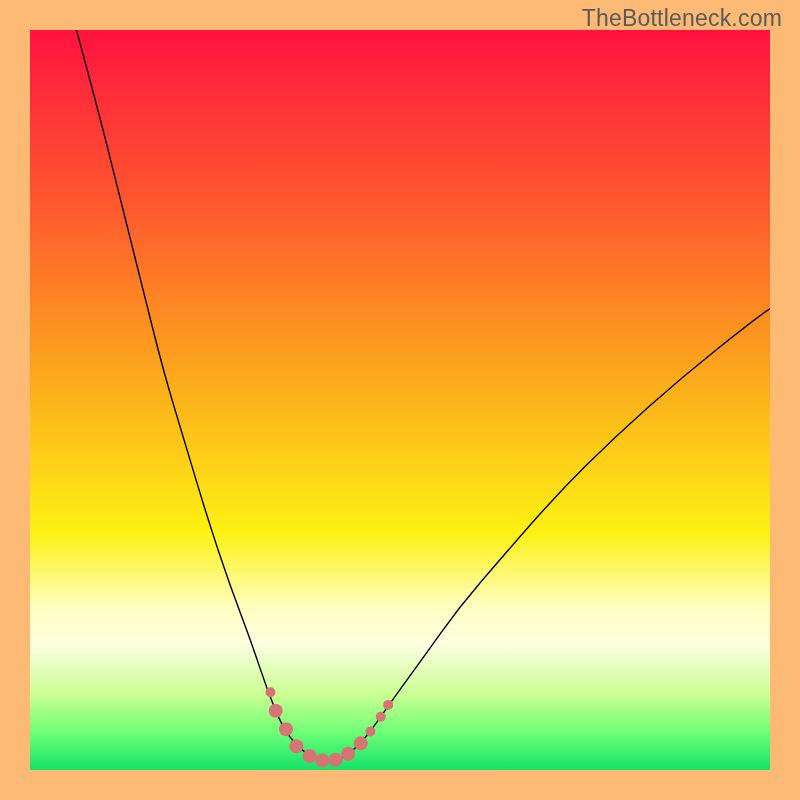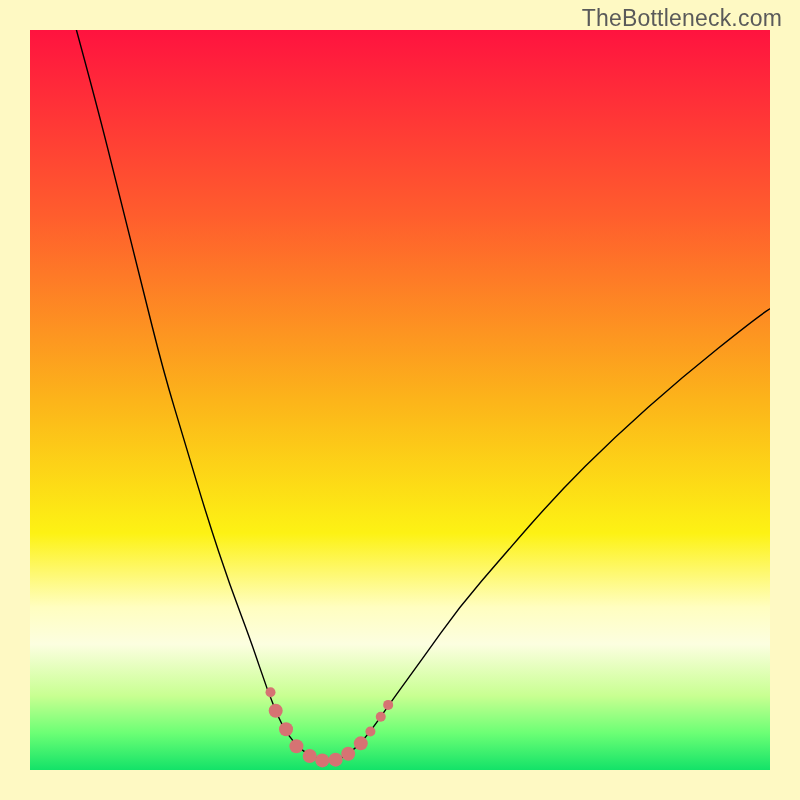--- a/index.html
+++ b/index.html
@@ -7,21 +7,21 @@
     padding: 0;
     width: 800px;
     height: 800px;
     overflow: hidden;
     font-family: Arial, Helvetica, sans-serif;
   }
   .frame {
     position: relative;
     width: 800px;
     height: 800px;
-    background: #fef9c3;
+    background: #fdba74;
     box-sizing: border-box;
   }
   .plot-area {
     position: absolute;
     left: 30px;
     top: 30px;
     width: 740px;
     height: 740px;
     overflow: hidden;
   }

